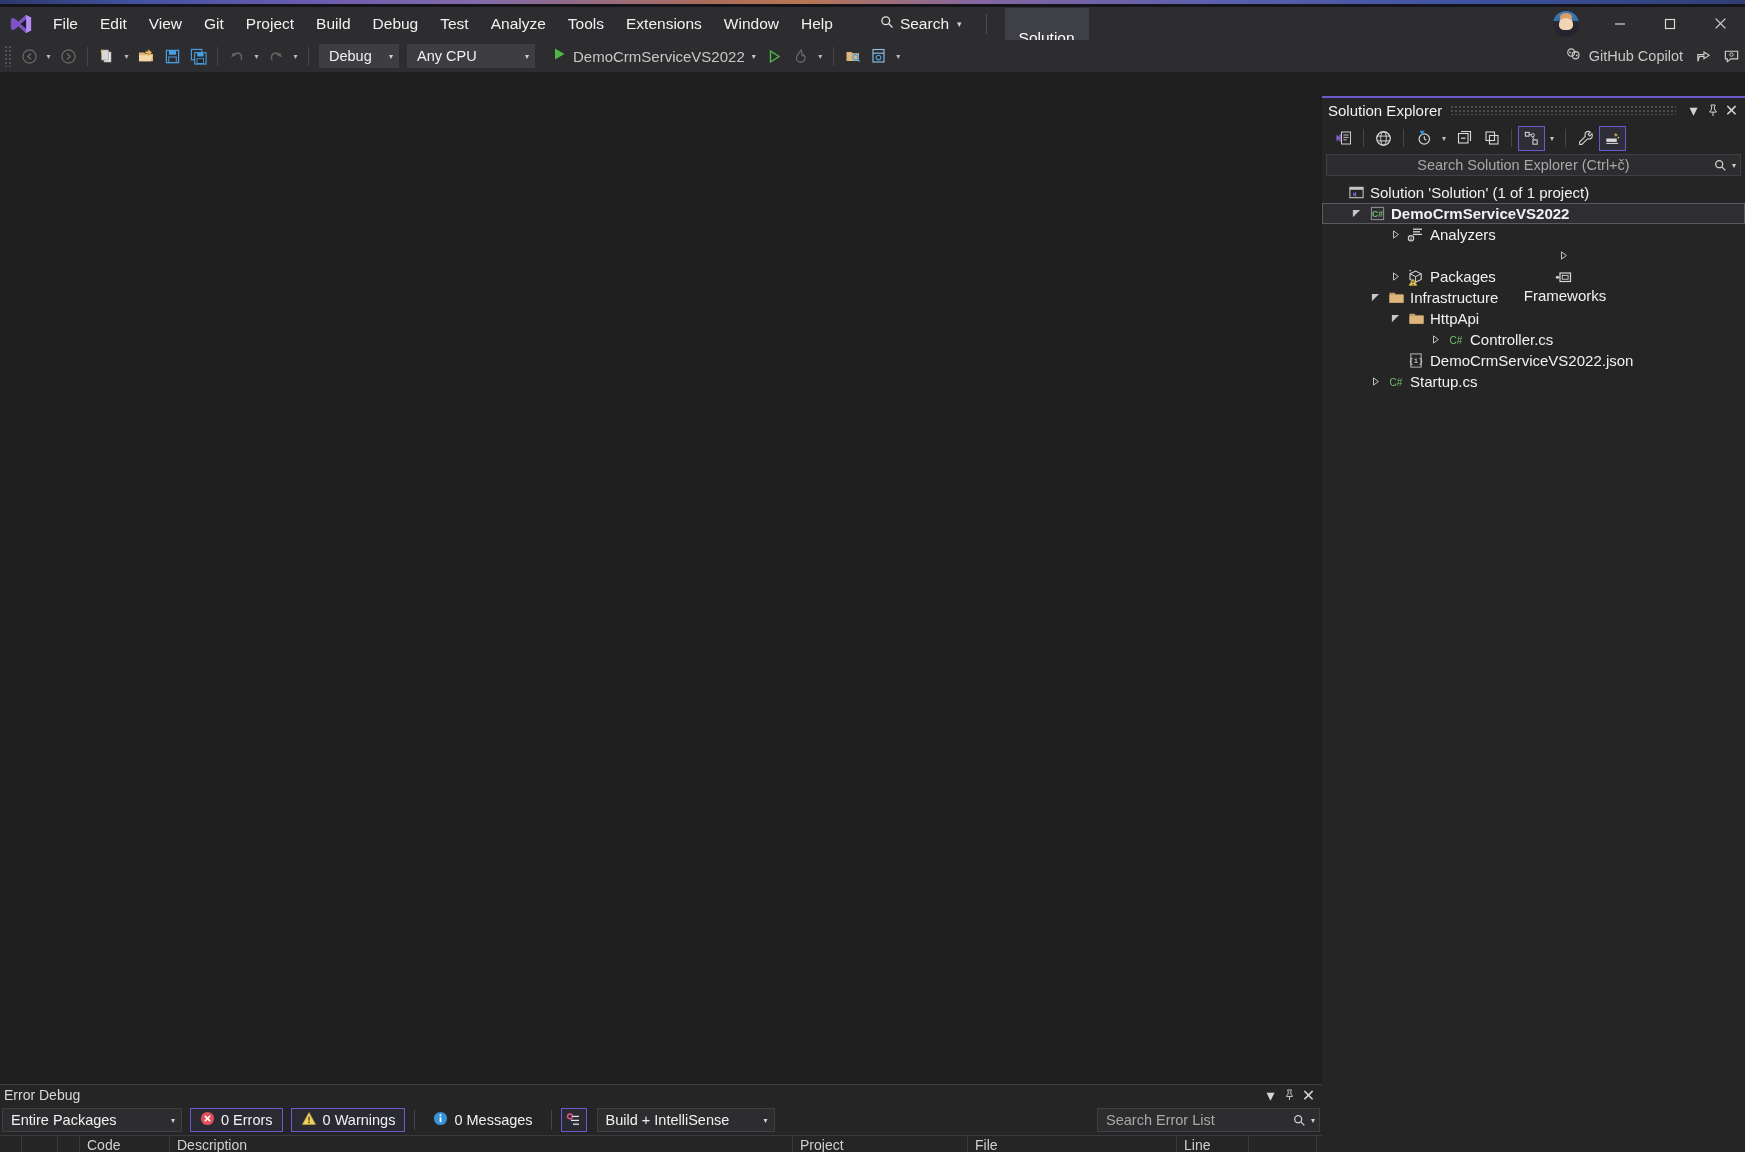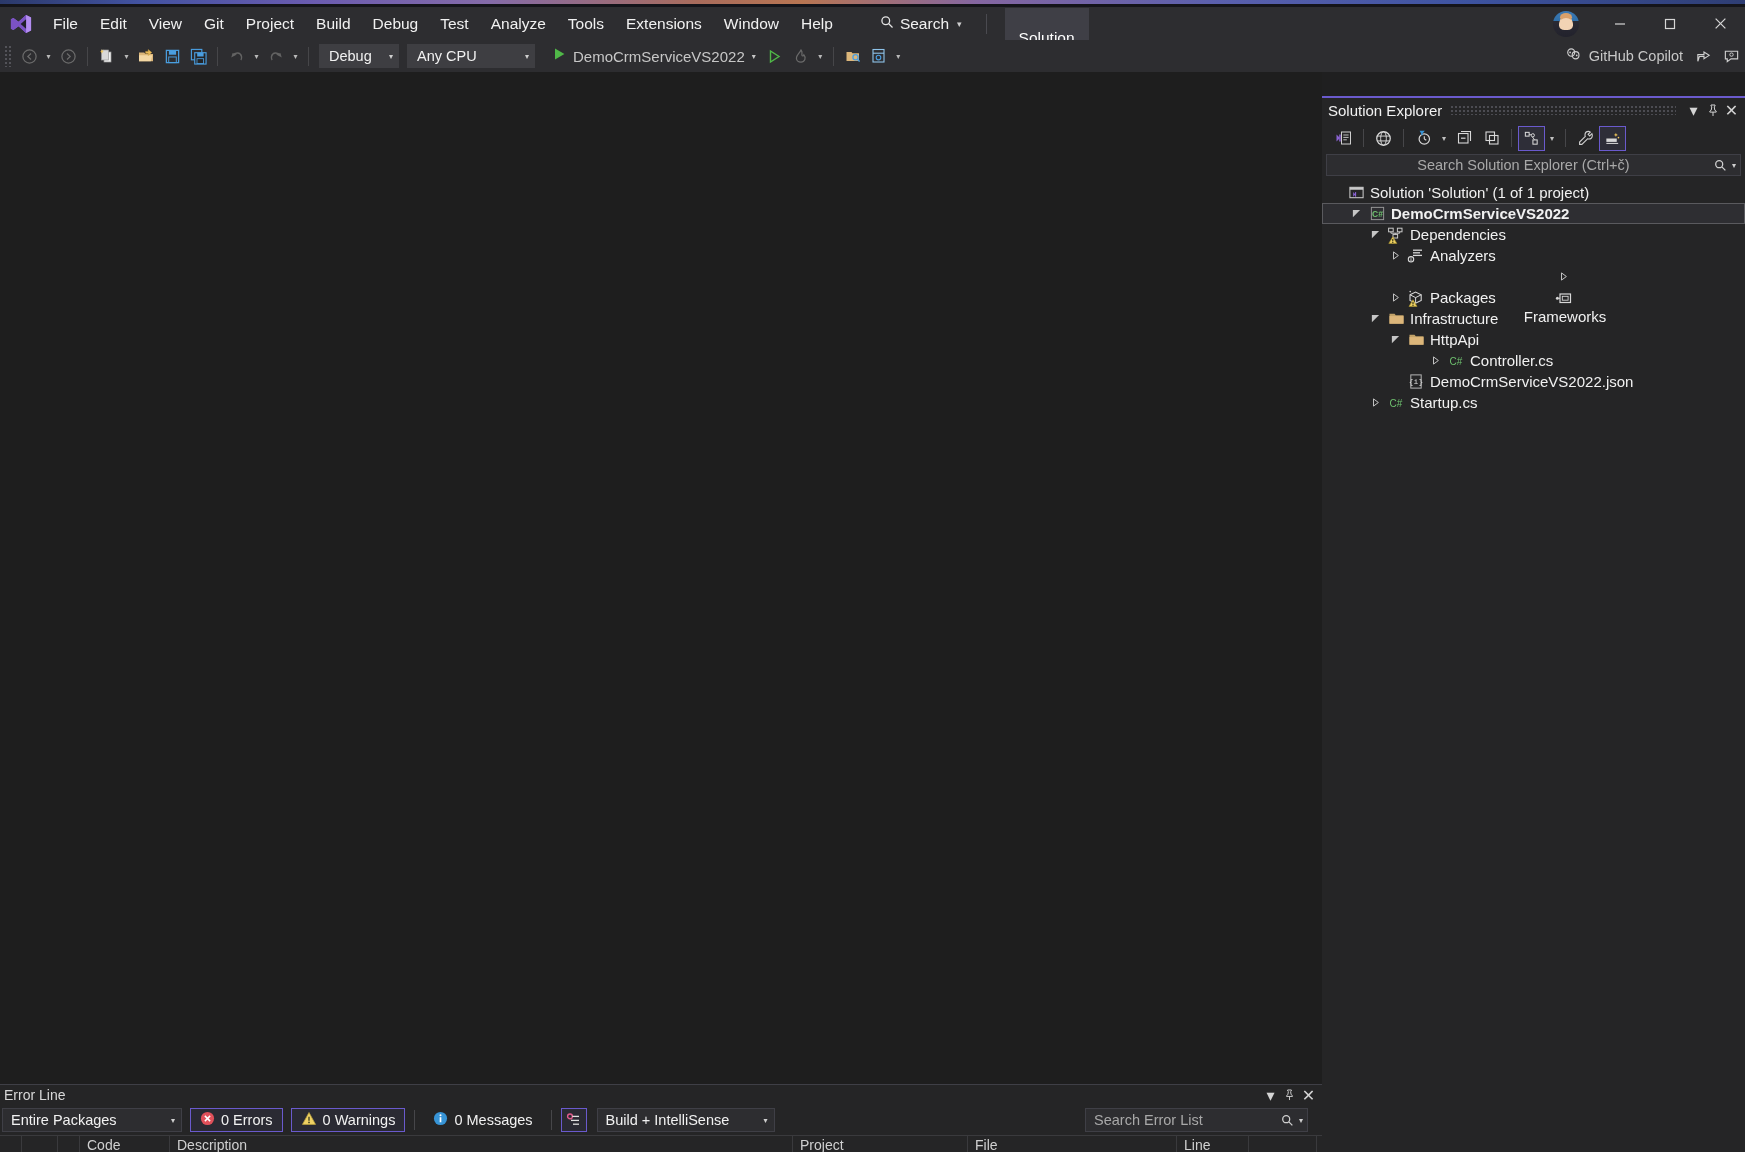--- a/index.html
+++ b/index.html
@@ -230,21 +230,21 @@
   }
   #el-filter {
     width:178px; height:24px; background:#2d2d30; border:1px solid #3f3f46;
     display:flex; align-items:center; justify-content:space-between;
     padding:0 6px 0 8px; font-size:14.5px; color:#f1f1f1; cursor:default;
     margin-left:10px; flex:none;
   }
   #el-toolbar-spacer { flex:1; }
   #el-search {
     width:223px; height:24px; background:#2d2d30; border:1px solid #3f3f46;
-    display:flex; align-items:center; padding:0 4px 0 8px; margin-right:14px; flex:none;
+    display:flex; align-items:center; padding:0 4px 0 8px; margin-right:2px; flex:none;
   }
   #el-search-input {
     flex:1; background:transparent; border:none; outline:none;
     color:#e6e6e6; font-size:14.5px; font-family:inherit;
   }
   #el-search-input::placeholder { color:#a8a8a8; }
 
   #el-columns {
     position:absolute; left:0; top:50px; width:1322px; height:18px;
     background:#252526; border-top:1px solid #3a3a3d;
@@ -585,42 +585,20 @@
           </svg>
         </span>
         <span class="ticon">
           <svg width="17" height="17" viewBox="0 0 18 18">
             <rect x="2.5" y="2.5" width="13" height="13" fill="none" stroke="#9a9a9a" stroke-width="1"></rect>
             <text x="9" y="12.4" font-size="9" font-family="Liberation Sans, sans-serif" fill="#6fc26f" text-anchor="middle">C#</text>
           </svg>
         </span>
         <span class="tlabel">DemoCrmServiceVS2022</span>
       </div>
-      <div class="tree-row" style="padding-left: 44px;">
-        <span class="tw">
-          <svg width="9" height="9" viewBox="0 0 10 10">
-            <path d="M1 1.2 9 1.2 1 9.2z" fill="#c6c6c6"></path>
-          </svg>
-        </span>
-        <span class="ticon">
-          <svg width="18" height="18" viewBox="0 0 18 18">
-            <rect x="1.6" y="2.2" width="4.6" height="3.6" fill="none" stroke="#c9c9c9" stroke-width="1"></rect>
-            <rect x="10.4" y="2.2" width="4.6" height="3.6" fill="none" stroke="#c9c9c9" stroke-width="1"></rect>
-            <rect x="6" y="8.4" width="4.6" height="3.6" fill="none" stroke="#c9c9c9" stroke-width="1"></rect>
-            <line x1="3.9" y1="5.8" x2="3.9" y2="7.2" stroke="#c9c9c9" stroke-width="1"></line>
-            <line x1="12.7" y1="5.8" x2="12.7" y2="7.2" stroke="#c9c9c9" stroke-width="1"></line>
-            <line x1="3.9" y1="7.2" x2="12.7" y2="7.2" stroke="#c9c9c9" stroke-width="1"></line>
-            <line x1="8.3" y1="7.2" x2="8.3" y2="8.4" stroke="#c9c9c9" stroke-width="1"></line>
-            <path d="M5.8 10.8 9.8 17.4H1.8z" fill="#f0d264" stroke="#a8922f" stroke-width=".7"></path>
-            <line x1="5.8" y1="13" x2="5.8" y2="15" stroke="#2a2a12" stroke-width="1.1"></line>
-            <circle cx="5.8" cy="16.2" r=".7" fill="#2a2a12"></circle>
-          </svg>
-        </span>
-        <span class="tlabel">Dependencies</span>
-      </div>
       <div class="tree-row" style="padding-left: 64px;">
         <span class="tw">
           <svg width="9" height="9" viewBox="0 0 10 10">
             <path d="M2.8 1 8.2 5 2.8 9z" fill="none" stroke="#c6c6c6" stroke-width="1.1"></path>
           </svg>
         </span>
         <span class="ticon">
           <svg width="18" height="18" viewBox="0 0 18 18">
             <line x1="6" y1="3.2" x2="15" y2="3.2" stroke="#d8d8d8" stroke-width="1.3"></line>
             <line x1="6" y1="5.8" x2="13" y2="5.8" stroke="#d8d8d8" stroke-width="1.3"></line>
@@ -728,21 +706,21 @@
             <text x="11" y="12.4" font-size="11" font-family="Liberation Sans, sans-serif" fill="#6fc26f" text-anchor="middle">C#</text>
           </svg>
         </span>
         <span class="tlabel">Startup.cs</span>
       </div>
     </div>
 </div>
 
 <div id="error-list">
   <div id="el-title-bar">
-    <div id="el-title">Error Line</div>
+    <div id="el-title">Error Debug</div>
     <div id="el-spacer"></div>
     <div class="el-ctl">▾</div>
     <div class="el-ctl">
       <svg width="11" height="12" viewBox="0 0 12 13">
           <path d="M4 1h4v1.2l-.8.6.6 3.4 1.4 1v.9H2.8v-.9l1.4-1 .6-3.4L4 2.2z" fill="none" stroke="#d4d4d4" stroke-width="1"></path>
           <line x1="6" y1="8.1" x2="6" y2="12" stroke="#d4d4d4" stroke-width="1"></line>
         </svg>
     </div>
     <div class="el-ctl">✕</div>
   </div>

